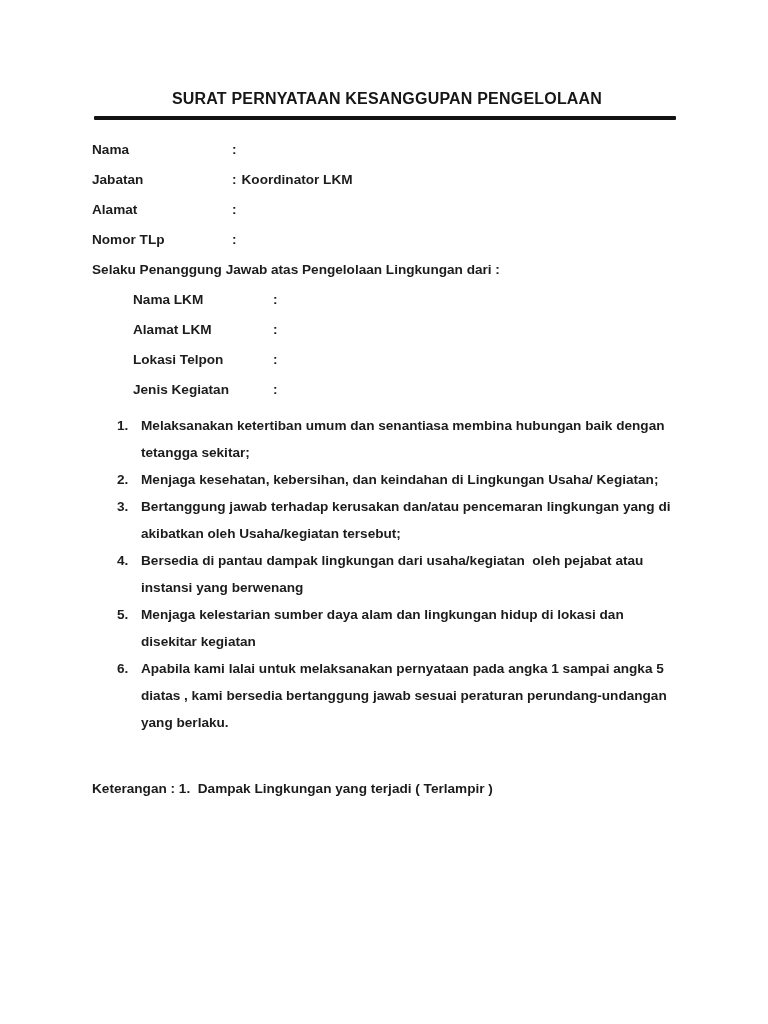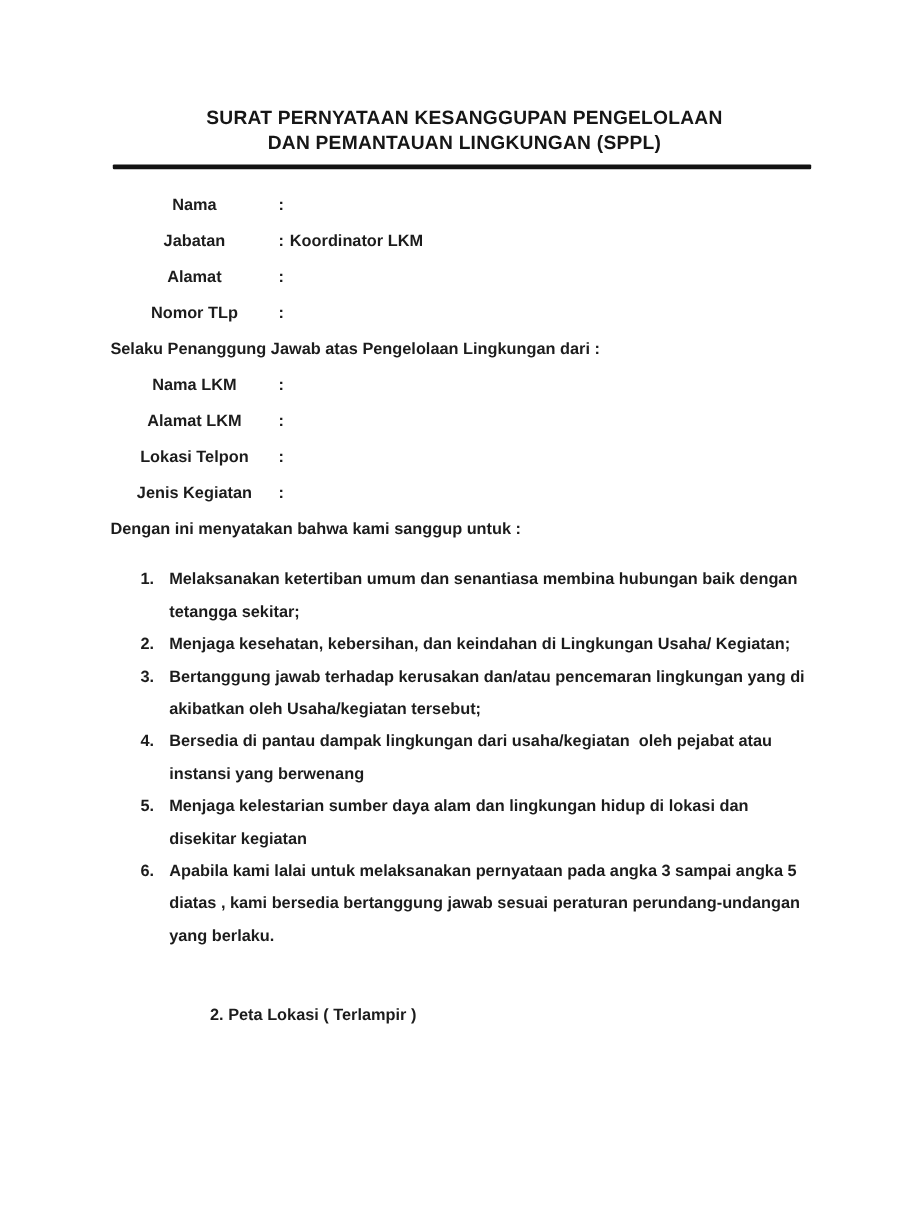--- a/index.html
+++ b/index.html
@@ -27,21 +27,21 @@
     color:#161616;
   }
   .title-rule {
     height:4px;
     background:#121212;
     margin:7px 6px 0 2px;
     border-radius:1px;
   }
   .fields { margin-top:22px; font-size:13.6px; }
   .field-row { display:flex; height:30px; align-items:flex-start; }
-  .field-label { width:140px; flex:0 0 140px;text-align:center; }
+  .field-label { width:140px; flex:0 0 140px; }
   .field-colon { flex:0 0 auto; }
   .field-value { margin-left:5px; white-space:pre; }
   .plain-line { height:30px; font-size:13.6px; }
   .note-line { height:30px; font-size:13.6px; padding-left:146px; }
   .intro-line { height:36px; font-size:13.6px; }
   .statements { font-size:13.6px; }
   .statement-row { display:flex; line-height:27px; }
   .statement-num { flex:0 0 24px; padding-left:25px; box-sizing:content-box; }
   .statement-text { flex:1; white-space:pre-wrap; }
   .keterangan { margin-top:37px; font-size:13.6px; line-height:31px; }
@@ -49,21 +49,20 @@
   .keterangan-line2 { padding-left:83px; white-space:pre-wrap; }
 </style>
 </head>
 <body>
 
 <div class="page">
   <div class="content">
 
     <div class="doc-title">
       <div>SURAT PERNYATAAN KESANGGUPAN PENGELOLAAN</div>
-      <div>DAN PEMANTAUAN LINGKUNGAN (SPPL)</div>
     </div>
     <div class="title-rule"></div>
 
     <div class="fields">
       <div class="field-row">
         <span class="field-label">Nama</span>
         <span class="field-colon">:</span>
         <span class="field-value"></span>
       </div>
       <div class="field-row">
@@ -78,21 +77,21 @@
       </div>
       <div class="field-row">
         <span class="field-label">Nomor TLp</span>
         <span class="field-colon">:</span>
         <span class="field-value"></span>
       </div>
     </div>
 
     <div class="plain-line">Selaku Penanggung Jawab atas Pengelolaan Lingkungan dari :</div>
 
-    <div class="fields" style="margin-top:0;">
+    <div class="fields" style="margin-top:0;margin-left:41px;">
       <div class="field-row">
         <span class="field-label">Nama LKM</span>
         <span class="field-colon">:</span>
         <span class="field-value"></span>
       </div>
       <div class="field-row">
         <span class="field-label">Alamat LKM</span>
         <span class="field-colon">:</span>
         <span class="field-value"></span>
       </div>
@@ -101,21 +100,20 @@
         <span class="field-colon">:</span>
         <span class="field-value"></span>
       </div>
       <div class="field-row">
         <span class="field-label">Jenis Kegiatan</span>
         <span class="field-colon">:</span>
       </div>
     </div>
 
 
-    <div class="intro-line">Dengan ini menyatakan bahwa kami sanggup untuk :</div>
 
     <div class="statements">
       <div class="statement-row">
         <span class="statement-num">1.</span>
         <span class="statement-text">Melaksanakan ketertiban umum dan senantiasa membina hubungan baik dengan tetangga sekitar;</span>
       </div>
       <div class="statement-row">
         <span class="statement-num">2.</span>
         <span class="statement-text">Menjaga kesehatan, kebersihan, dan keindahan di Lingkungan Usaha/ Kegiatan;</span>
       </div>
@@ -126,22 +124,22 @@
       <div class="statement-row">
         <span class="statement-num">4.</span>
         <span class="statement-text">Bersedia di pantau dampak lingkungan dari usaha/kegiatan  oleh pejabat atau instansi yang berwenang</span>
       </div>
       <div class="statement-row">
         <span class="statement-num">5.</span>
         <span class="statement-text">Menjaga kelestarian sumber daya alam dan lingkungan hidup di lokasi dan disekitar kegiatan</span>
       </div>
       <div class="statement-row">
         <span class="statement-num">6.</span>
-        <span class="statement-text">Apabila kami lalai untuk melaksanakan pernyataan pada angka 3 sampai angka 5 diatas , kami bersedia bertanggung jawab sesuai peraturan perundang-undangan yang berlaku.</span>
+        <span class="statement-text">Apabila kami lalai untuk melaksanakan pernyataan pada angka 1 sampai angka 5 diatas , kami bersedia bertanggung jawab sesuai peraturan perundang-undangan yang berlaku.</span>
       </div>
     </div>
 
     <div class="keterangan">
-      <div class="keterangan-line2">2. Peta Lokasi ( Terlampir )</div>
+      <div class="keterangan-line1">Keterangan : 1.  Dampak Lingkungan yang terjadi ( Terlampir )</div>
     </div>
 
   </div>
 </div>
 
 </body></html>

